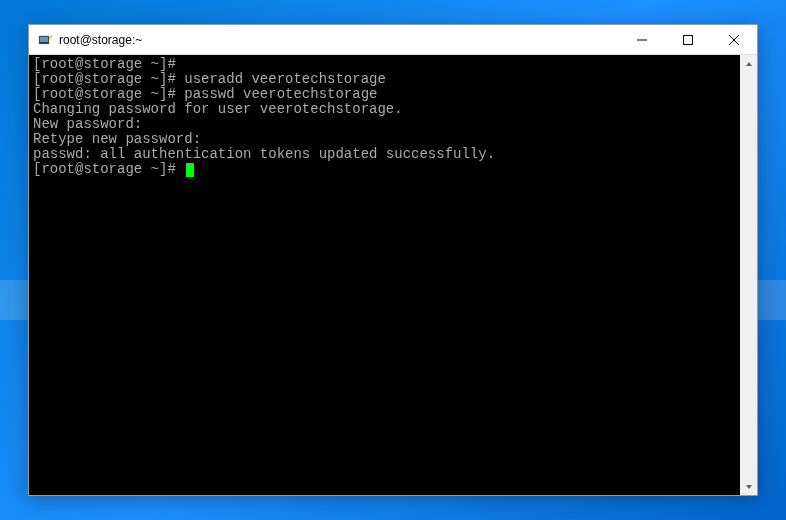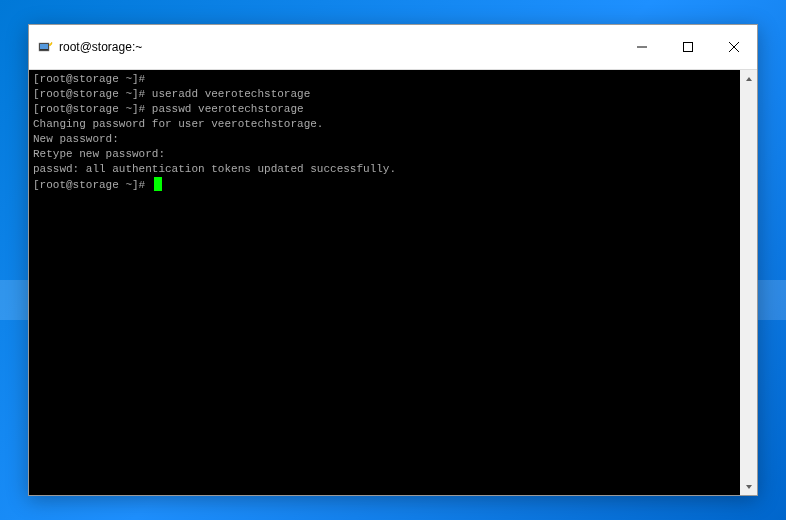--- a/index.html
+++ b/index.html
@@ -28,21 +28,21 @@
       top: 24px;
       width: 730px;
       height: 472px;
       background: #fff;
       border: 1px solid #999;
       box-shadow: 0 4px 20px rgba(0,0,0,0.3);
       display: flex;
       flex-direction: column;
     }
     .titlebar {
-      height: 45px;
+      height: 30px;
       background: #fff;
       display: flex;
       align-items: center;
       padding: 0 0 0 8px;
       border-bottom: 1px solid #ddd;
     }
     .titlebar-icon {
       width: 16px;
       height: 16px;
       margin-right: 6px;
@@ -71,21 +71,21 @@
       flex: 1;
       display: flex;
       background: #000;
       position: relative;
     }
     .terminal {
       flex: 1;
       background: #000;
       padding: 2px 4px;
       font-family: "Consolas", "Courier New", monospace;
-      font-size: 11px;
+      font-size: 14px;
       line-height: 15px;
       color: #aaaaaa;
       overflow: hidden;
       white-space: pre;
     }
     .scrollbar {
       width: 17px;
       background: #f0f0f0;
       position: relative;
     }

